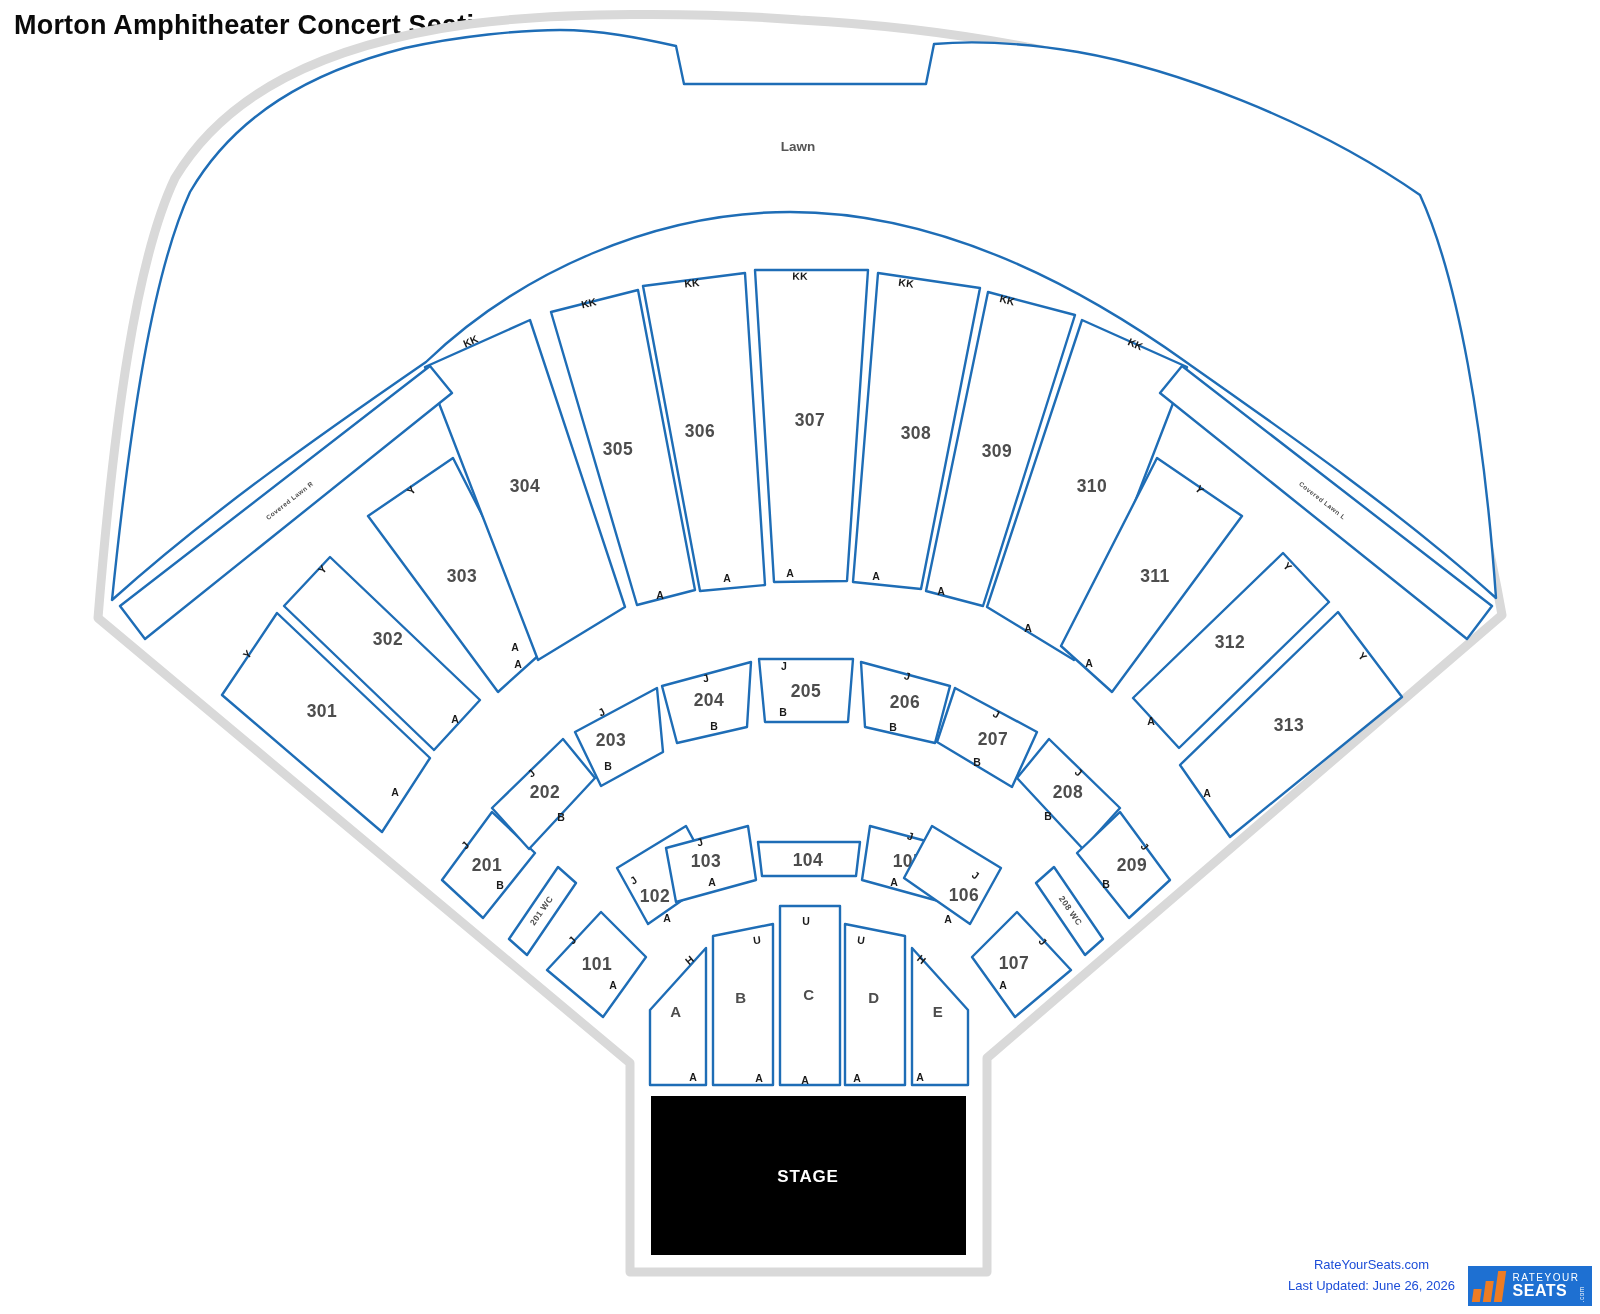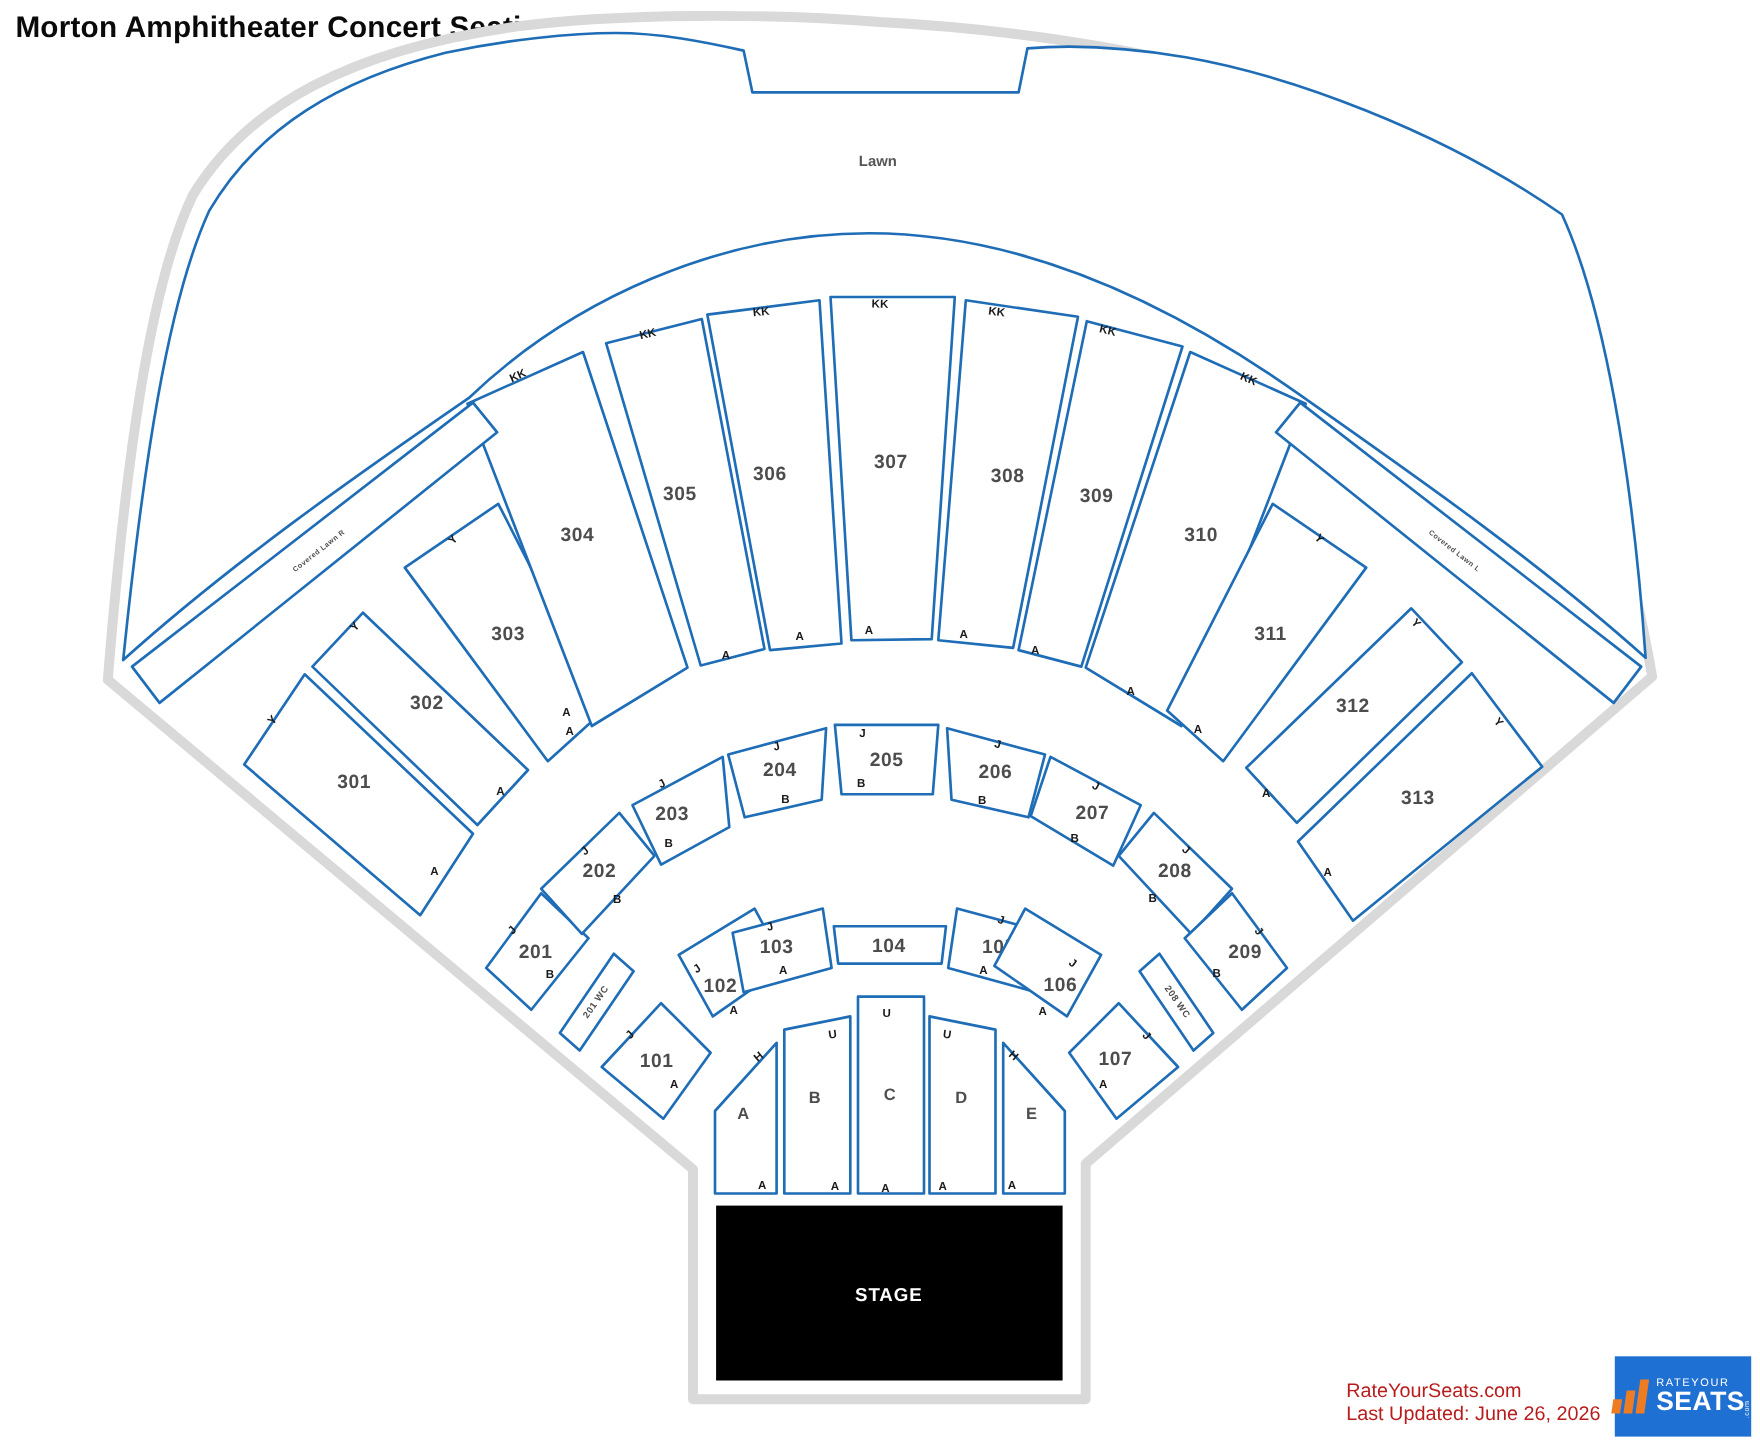--- a/index.html
+++ b/index.html
@@ -8,29 +8,29 @@
   #title{position:absolute;left:14px;top:10px;font-size:27px;font-weight:bold;color:#0a0a0a;
          letter-spacing:.2px;white-space:nowrap;}
   #chart{position:absolute;left:0;top:0;}
   svg text{font-family:"Liberation Sans",sans-serif;}
   .sec{fill:#ffffff;stroke:#1e6db6;stroke-width:2.4;stroke-linejoin:round;}
   .gray{fill:#ffffff;stroke:#d9d9d9;stroke-width:9;stroke-linejoin:round;stroke-linecap:round;}
   .seclabel{fill:#4d4d4d;font-weight:bold;text-anchor:middle;dominant-baseline:middle;letter-spacing:.5px;}
   .rowlabel{fill:#1a1a1a;font-weight:bold;font-size:10.5px;text-anchor:middle;dominant-baseline:middle;}
   .lawnlabel{fill:#555;font-weight:bold;font-size:13.5px;text-anchor:middle;dominant-baseline:middle;}
   .stagetext{fill:#ffffff;font-weight:bold;font-size:17px;letter-spacing:.8px;text-anchor:middle;dominant-baseline:middle;}
-  #footer{position:absolute;right:145px;bottom:18px;text-align:left;color:#b91c1c;font-size:18px;line-height:21px;}
-  #logo{position:absolute;right:8px;bottom:8px;width:124px;height:73px;background:#1e70d2;
+  #footer{position:absolute;right:145px;bottom:18px;text-align:center;color:#1d4ed8;font-size:13px;line-height:21px;}
+  #logo{position:absolute;right:8px;bottom:8px;width:124px;height:40px;background:#1e70d2;
         display:flex;align-items:center;justify-content:center;}
   #logo .bars{display:flex;align-items:flex-end;margin-right:6px;transform:skewX(-8deg);}
   #logo .bars span{display:block;width:8px;background:#ee7c23;margin-right:3px;}
   #logo .b1{height:13px;} #logo .b2{height:21px;} #logo .b3{height:31px;}
   #logo .txt{color:#fff;line-height:1;position:relative;padding-right:7px;}
   #logo .t1{font-size:10px;letter-spacing:1.5px;font-weight:400;}
-  #logo .t2{font-size:24px;font-weight:bold;letter-spacing:.5px;}
+  #logo .t2{font-size:16px;font-weight:bold;letter-spacing:.5px;}
   #logo .t3{position:absolute;right:-4px;bottom:2px;font-size:6.5px;transform:rotate(-90deg);
             transform-origin:center;letter-spacing:.5px;}
 </style>
 </head>
 <body>
 
 <div id="page">
   <div id="title">Morton Amphitheater Concert Seating Chart With Rows</div>
 
   <svg id="chart" width="1600" height="1314" viewBox="0 0 1600 1314">

